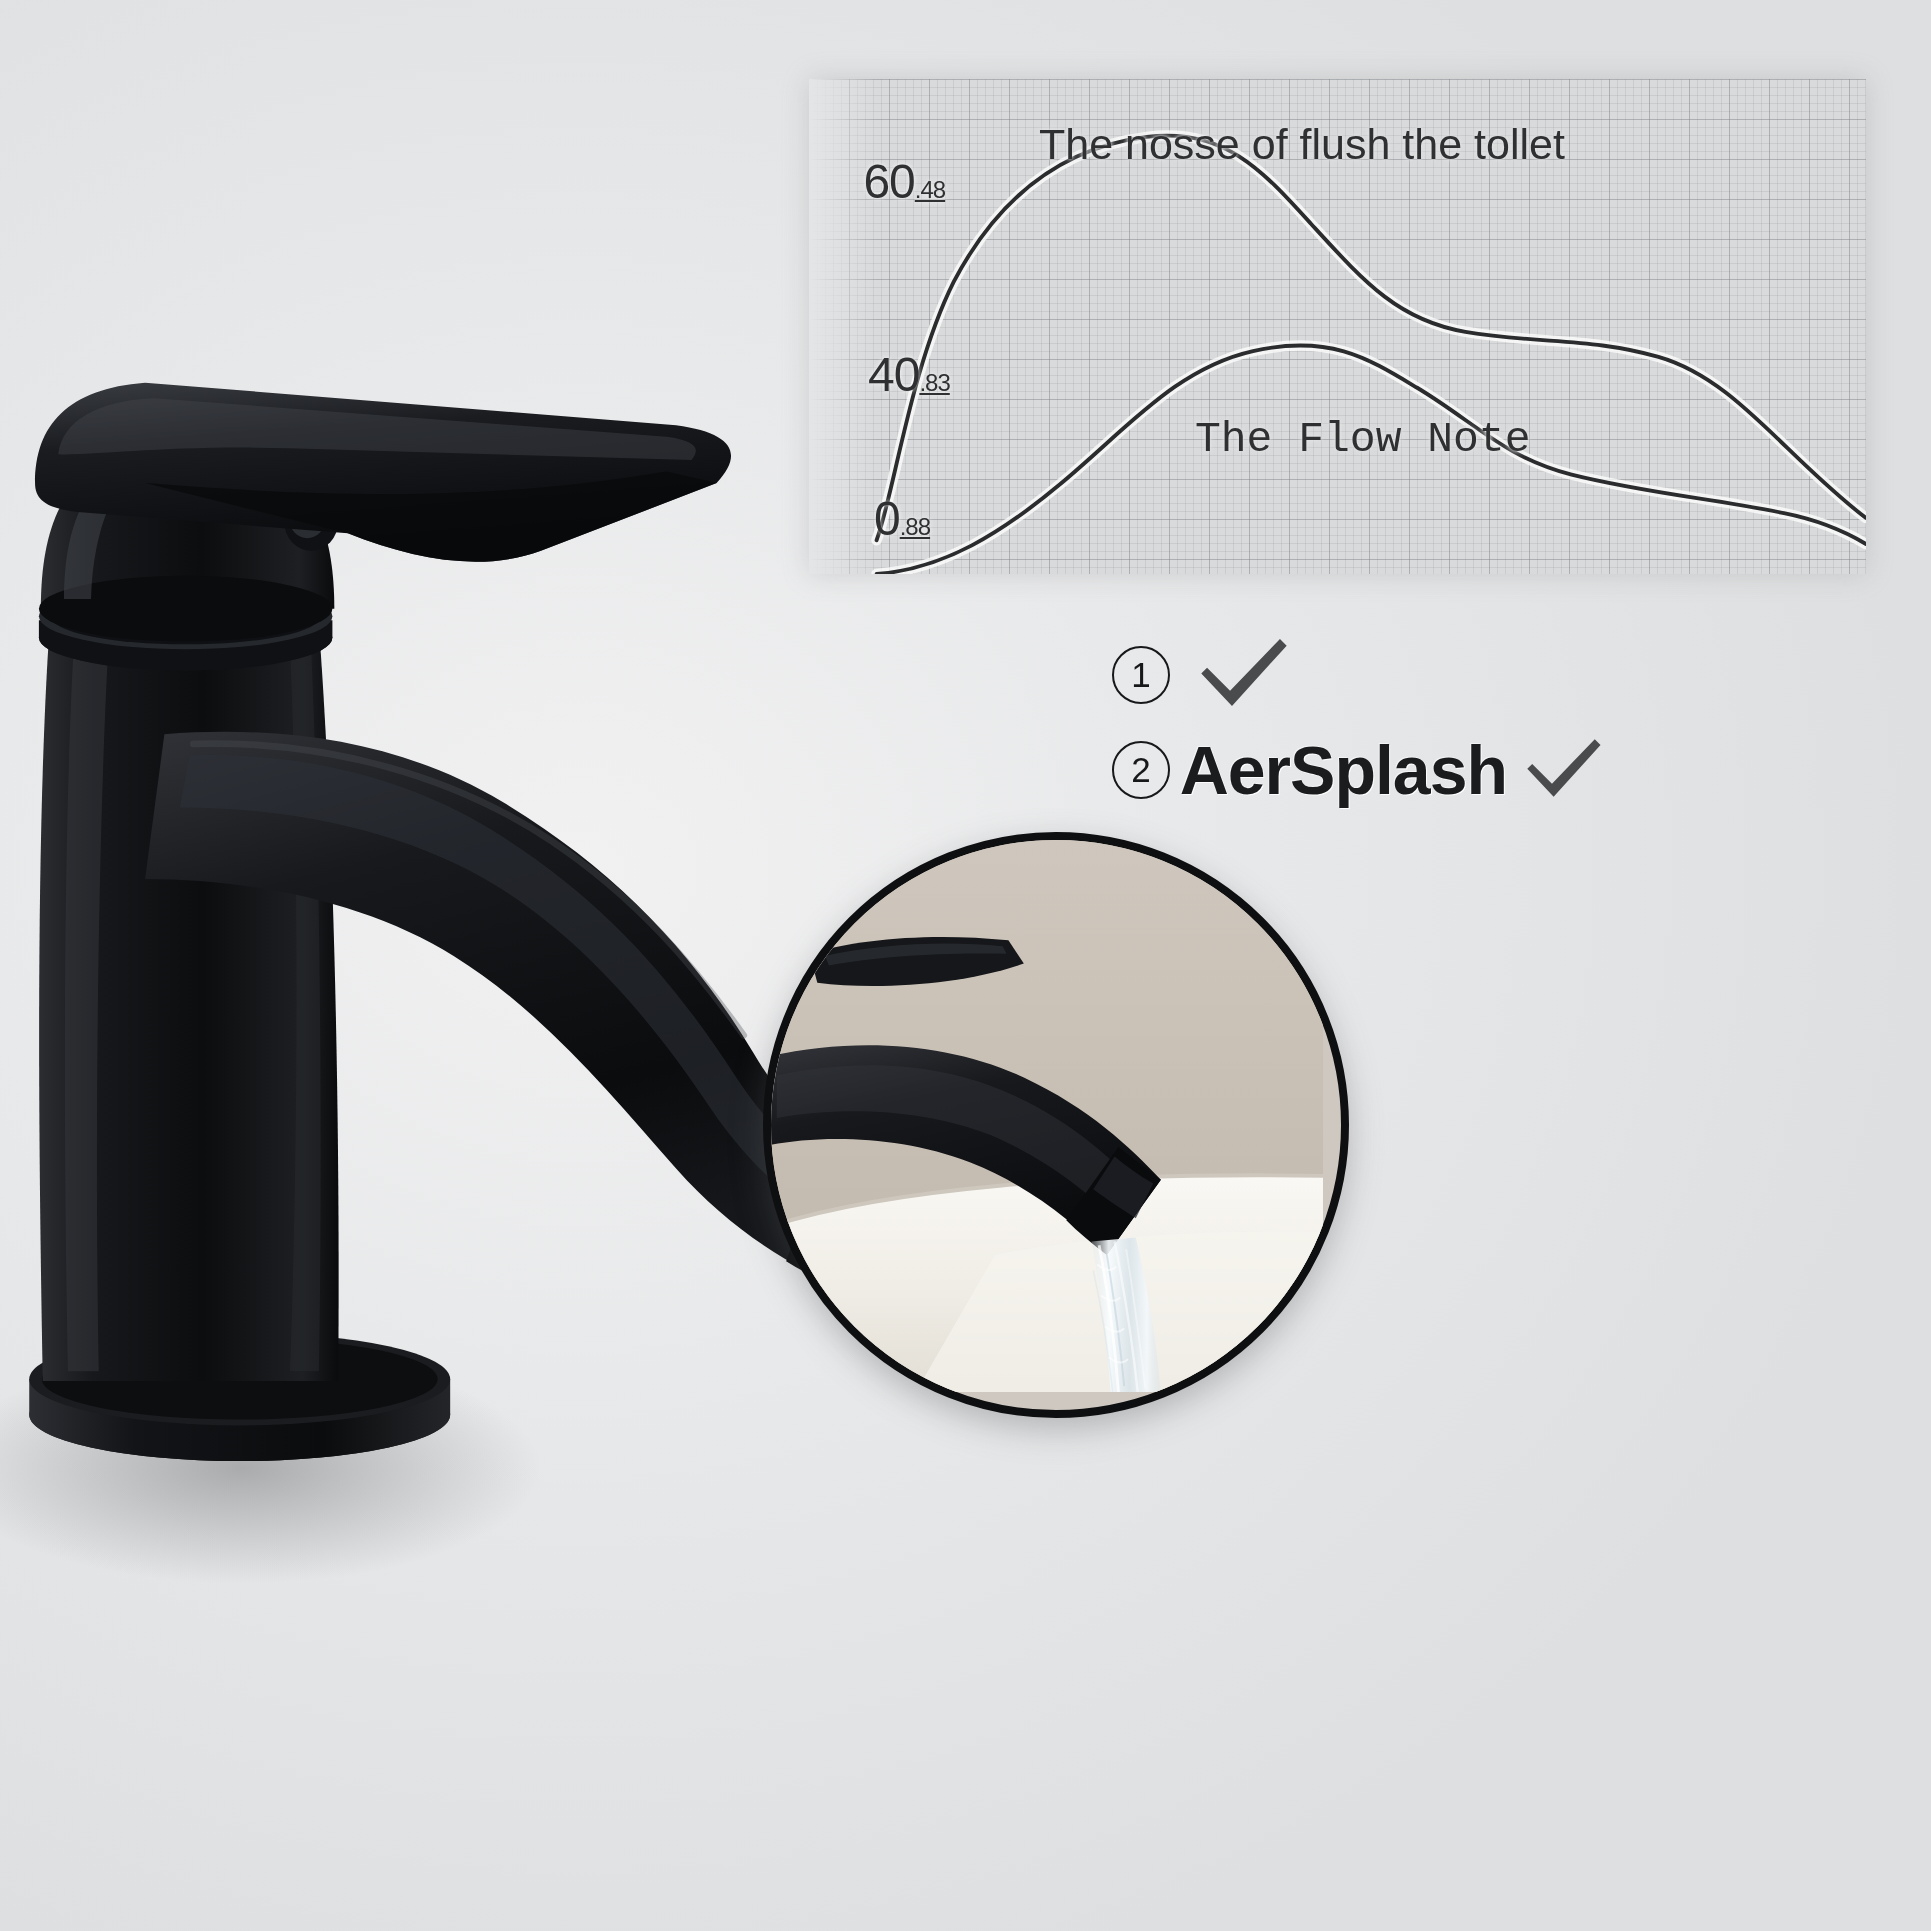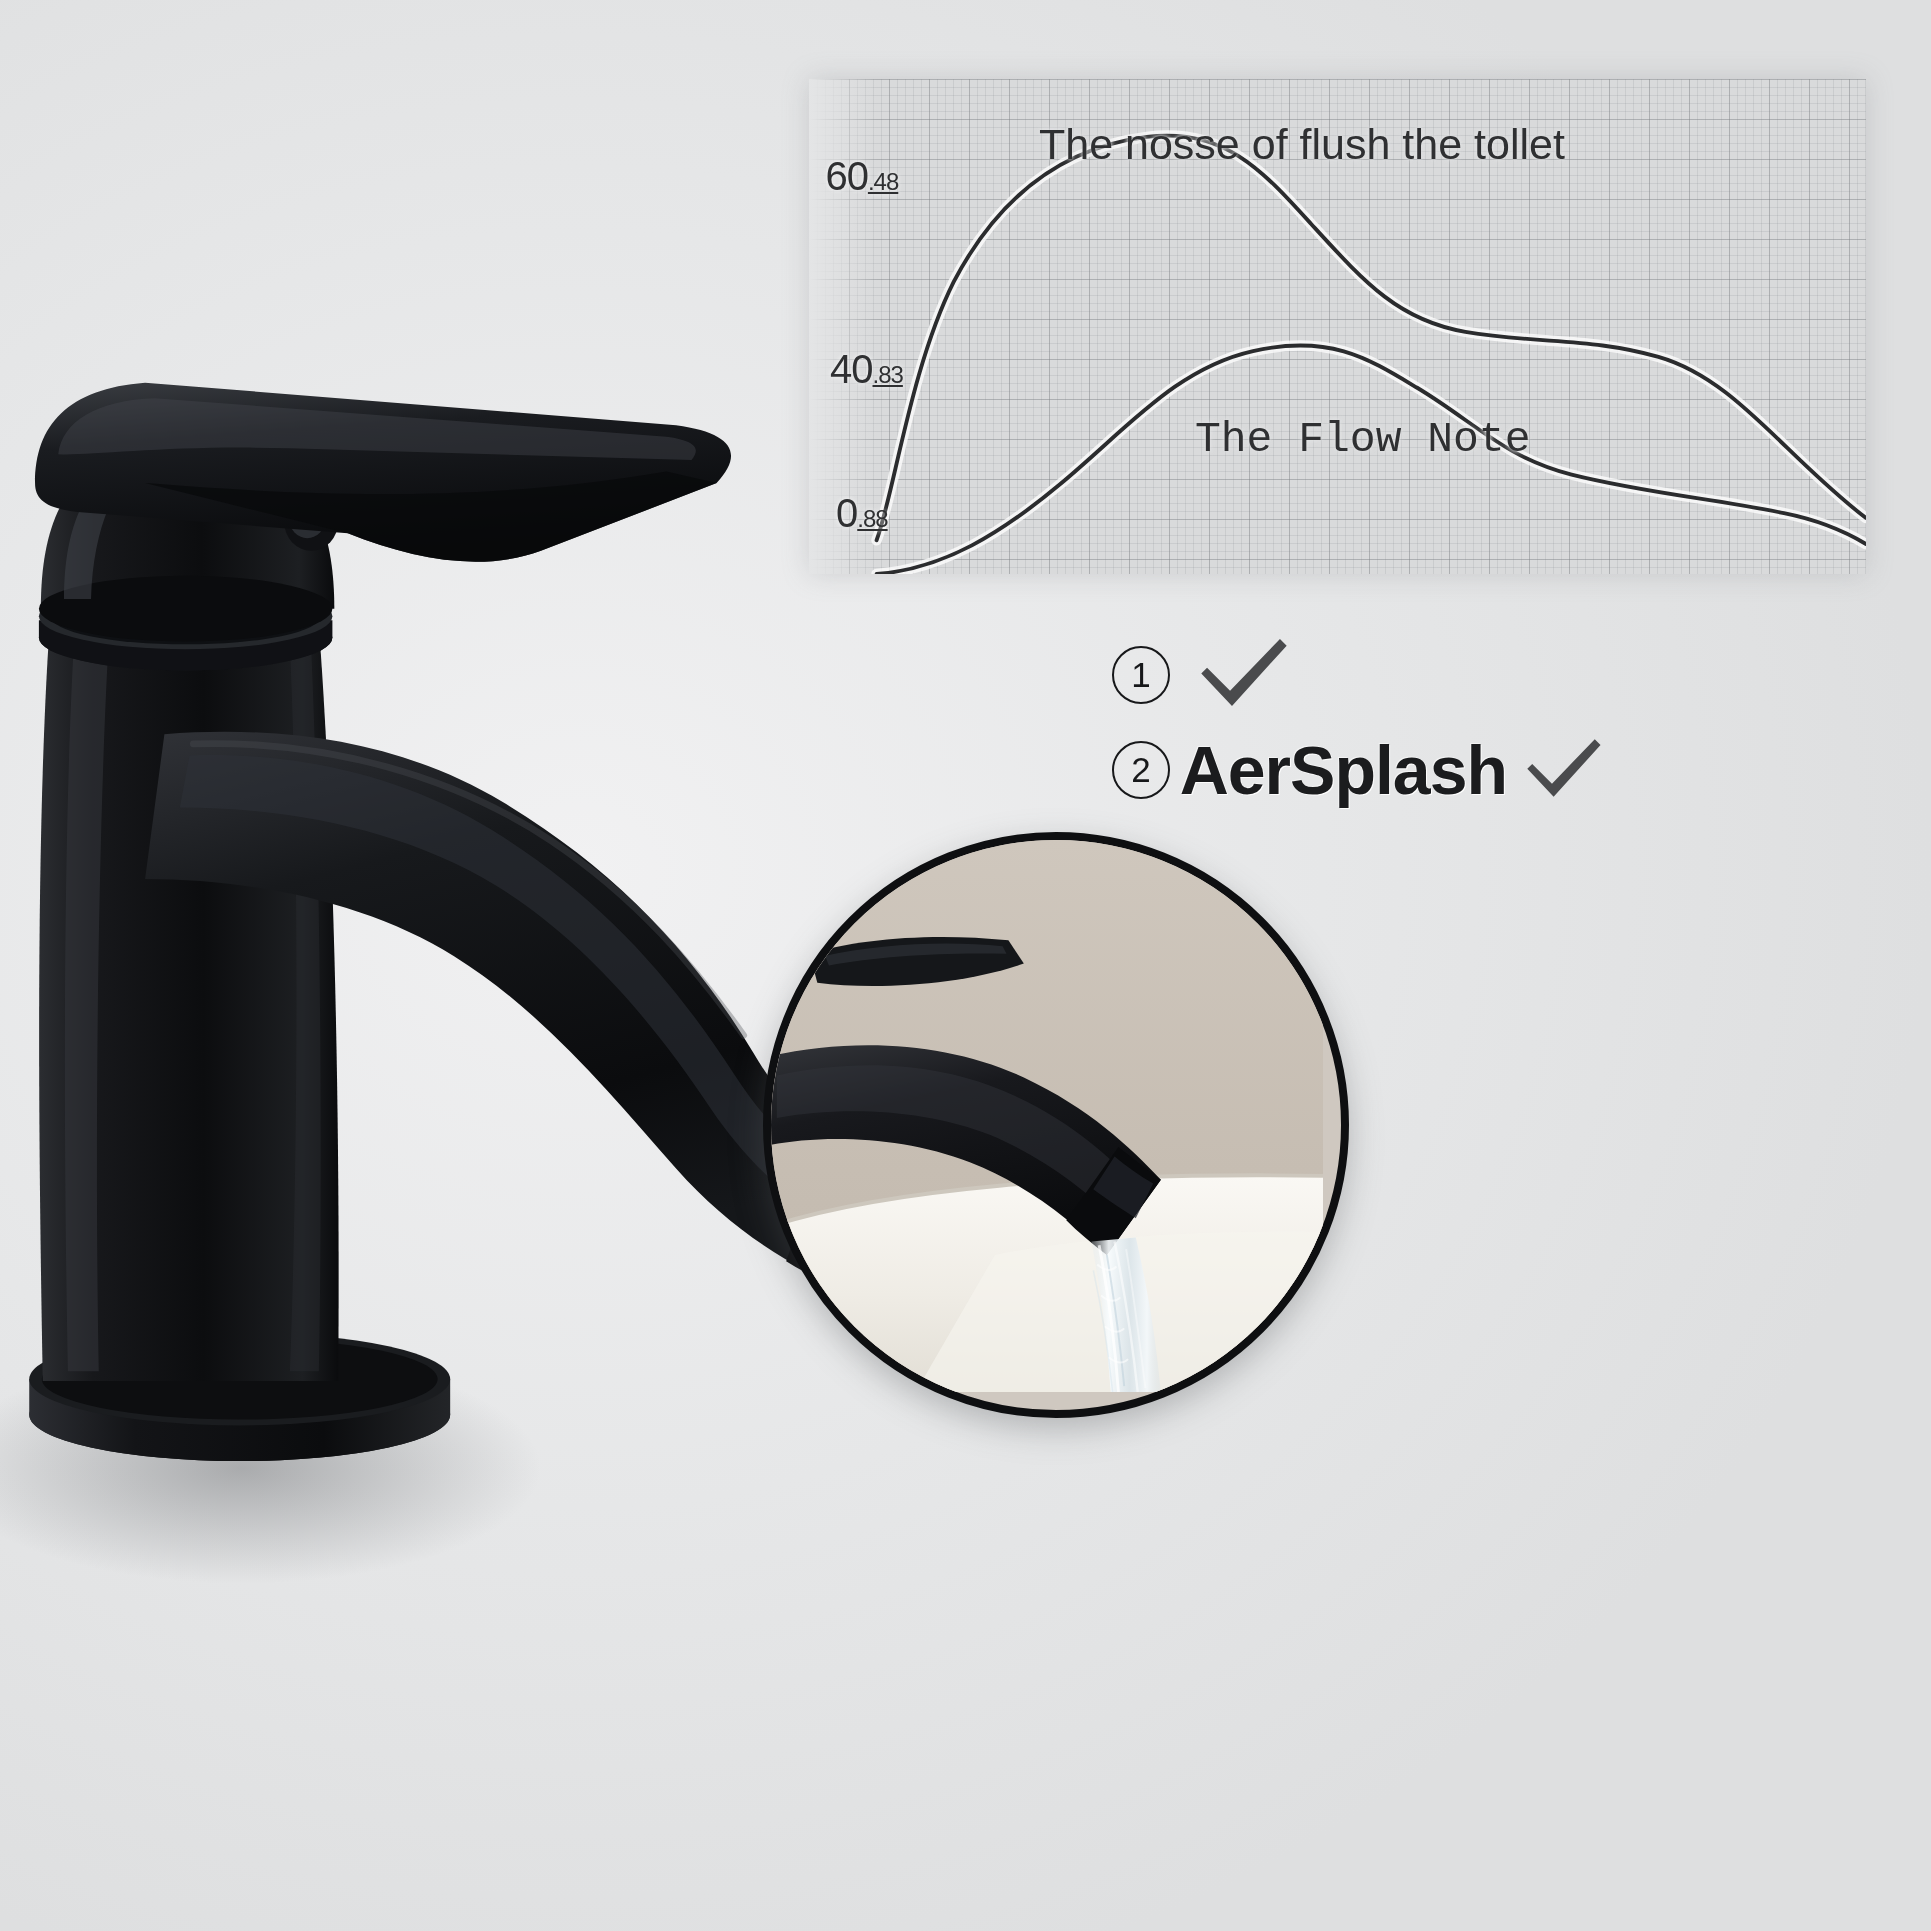--- a/index.html
+++ b/index.html
@@ -30,21 +30,21 @@
   }
   .chart-fade-l{
     position:absolute;left:0;top:0;width:68px;height:100%;
     background:linear-gradient(to right,#e4e5e6 0%, rgba(228,229,230,0) 100%);
   }
   .chart-svg{position:absolute;left:0;top:0;width:1057px;height:495px;}
   .axis-label{
     position:absolute;color:#2f3032;letter-spacing:-1px;
     text-shadow:0 0 4.8px rgba(255,255,255,.85);white-space:nowrap;
   }
-  .axis-label .big{font-size:40px;}
+  .axis-label .big{font-size:48px;margin-left:38px;}
   .axis-label .small{font-size:24px;text-decoration:underline;}
   #lbl-60{left:16.4px;top:75px;}
   #lbl-40{left:21px;top:268px;}
   #lbl-0 {left:27px;top:412px;}
   .curve-label{
     position:absolute;color:#2f3032;font-size:43px;white-space:nowrap;
     text-shadow:0 0 7.7px rgba(228,229,230,.95),0 0 3.9px rgba(228,229,230,.95);
   }
   #curve-lbl-1{left:230px;top:41px;}
   #curve-lbl-2{left:386px;top:336px;font-family:Liberation Mono, monospace;}

